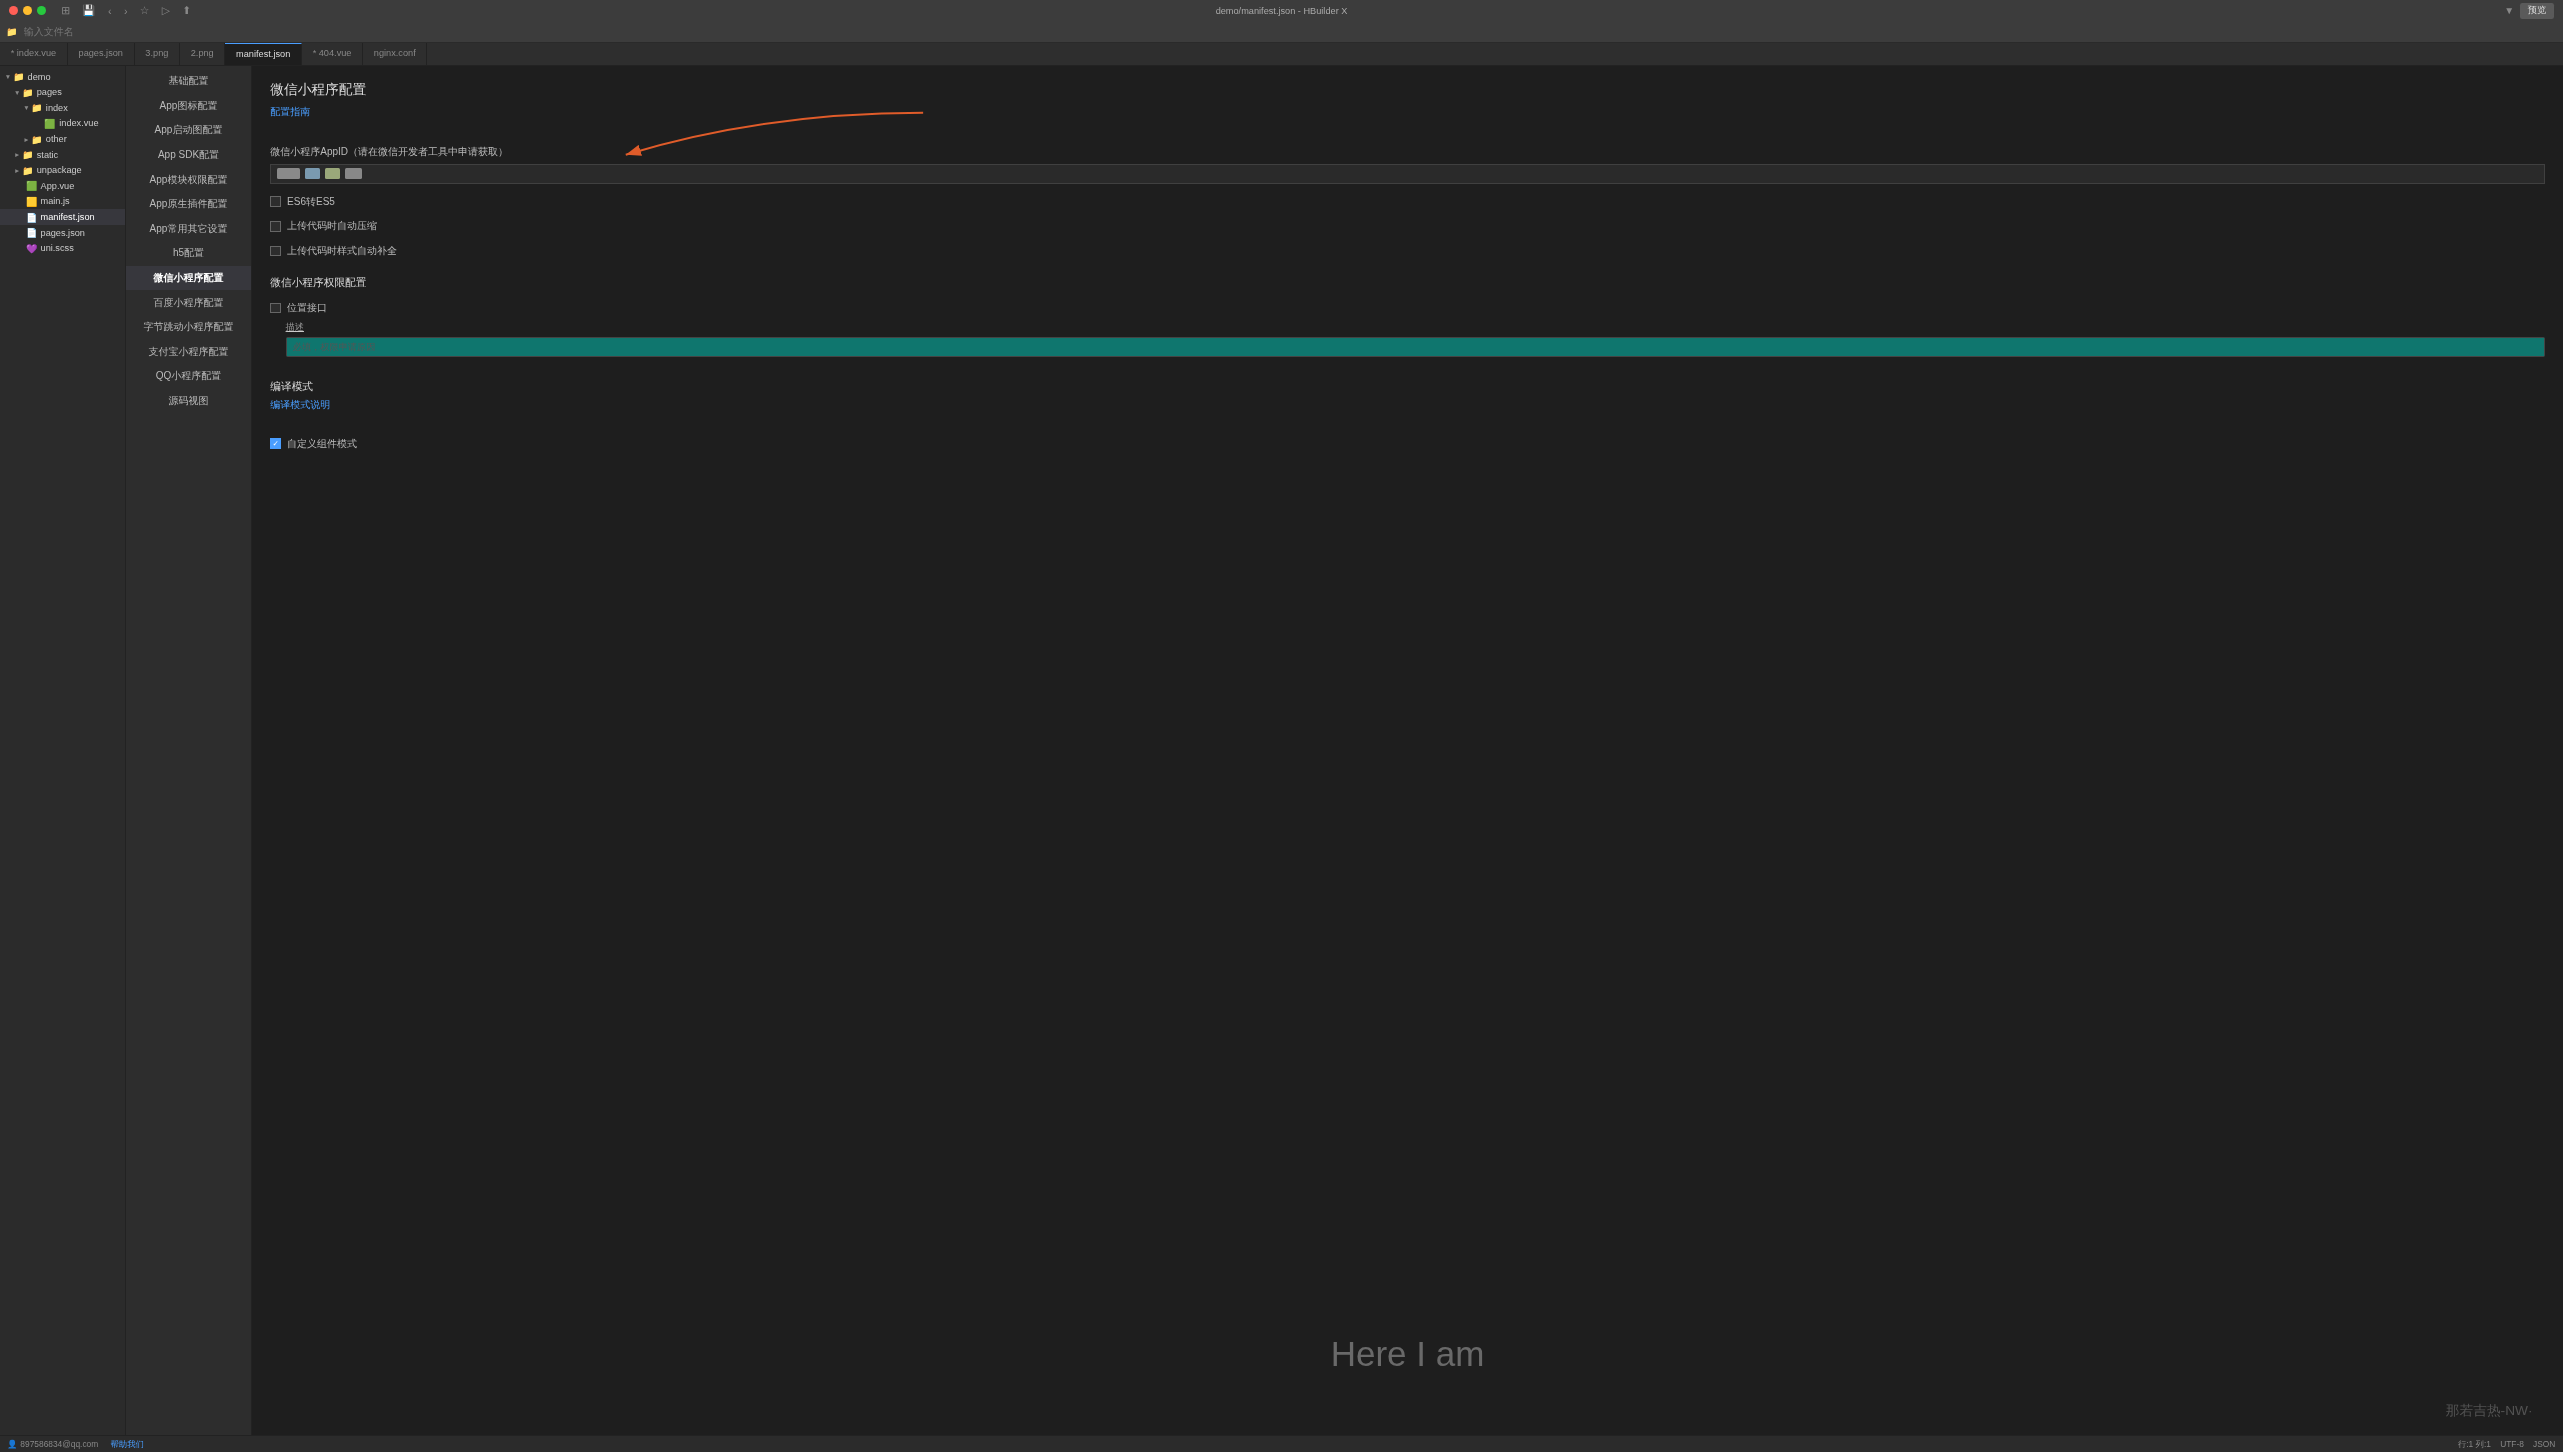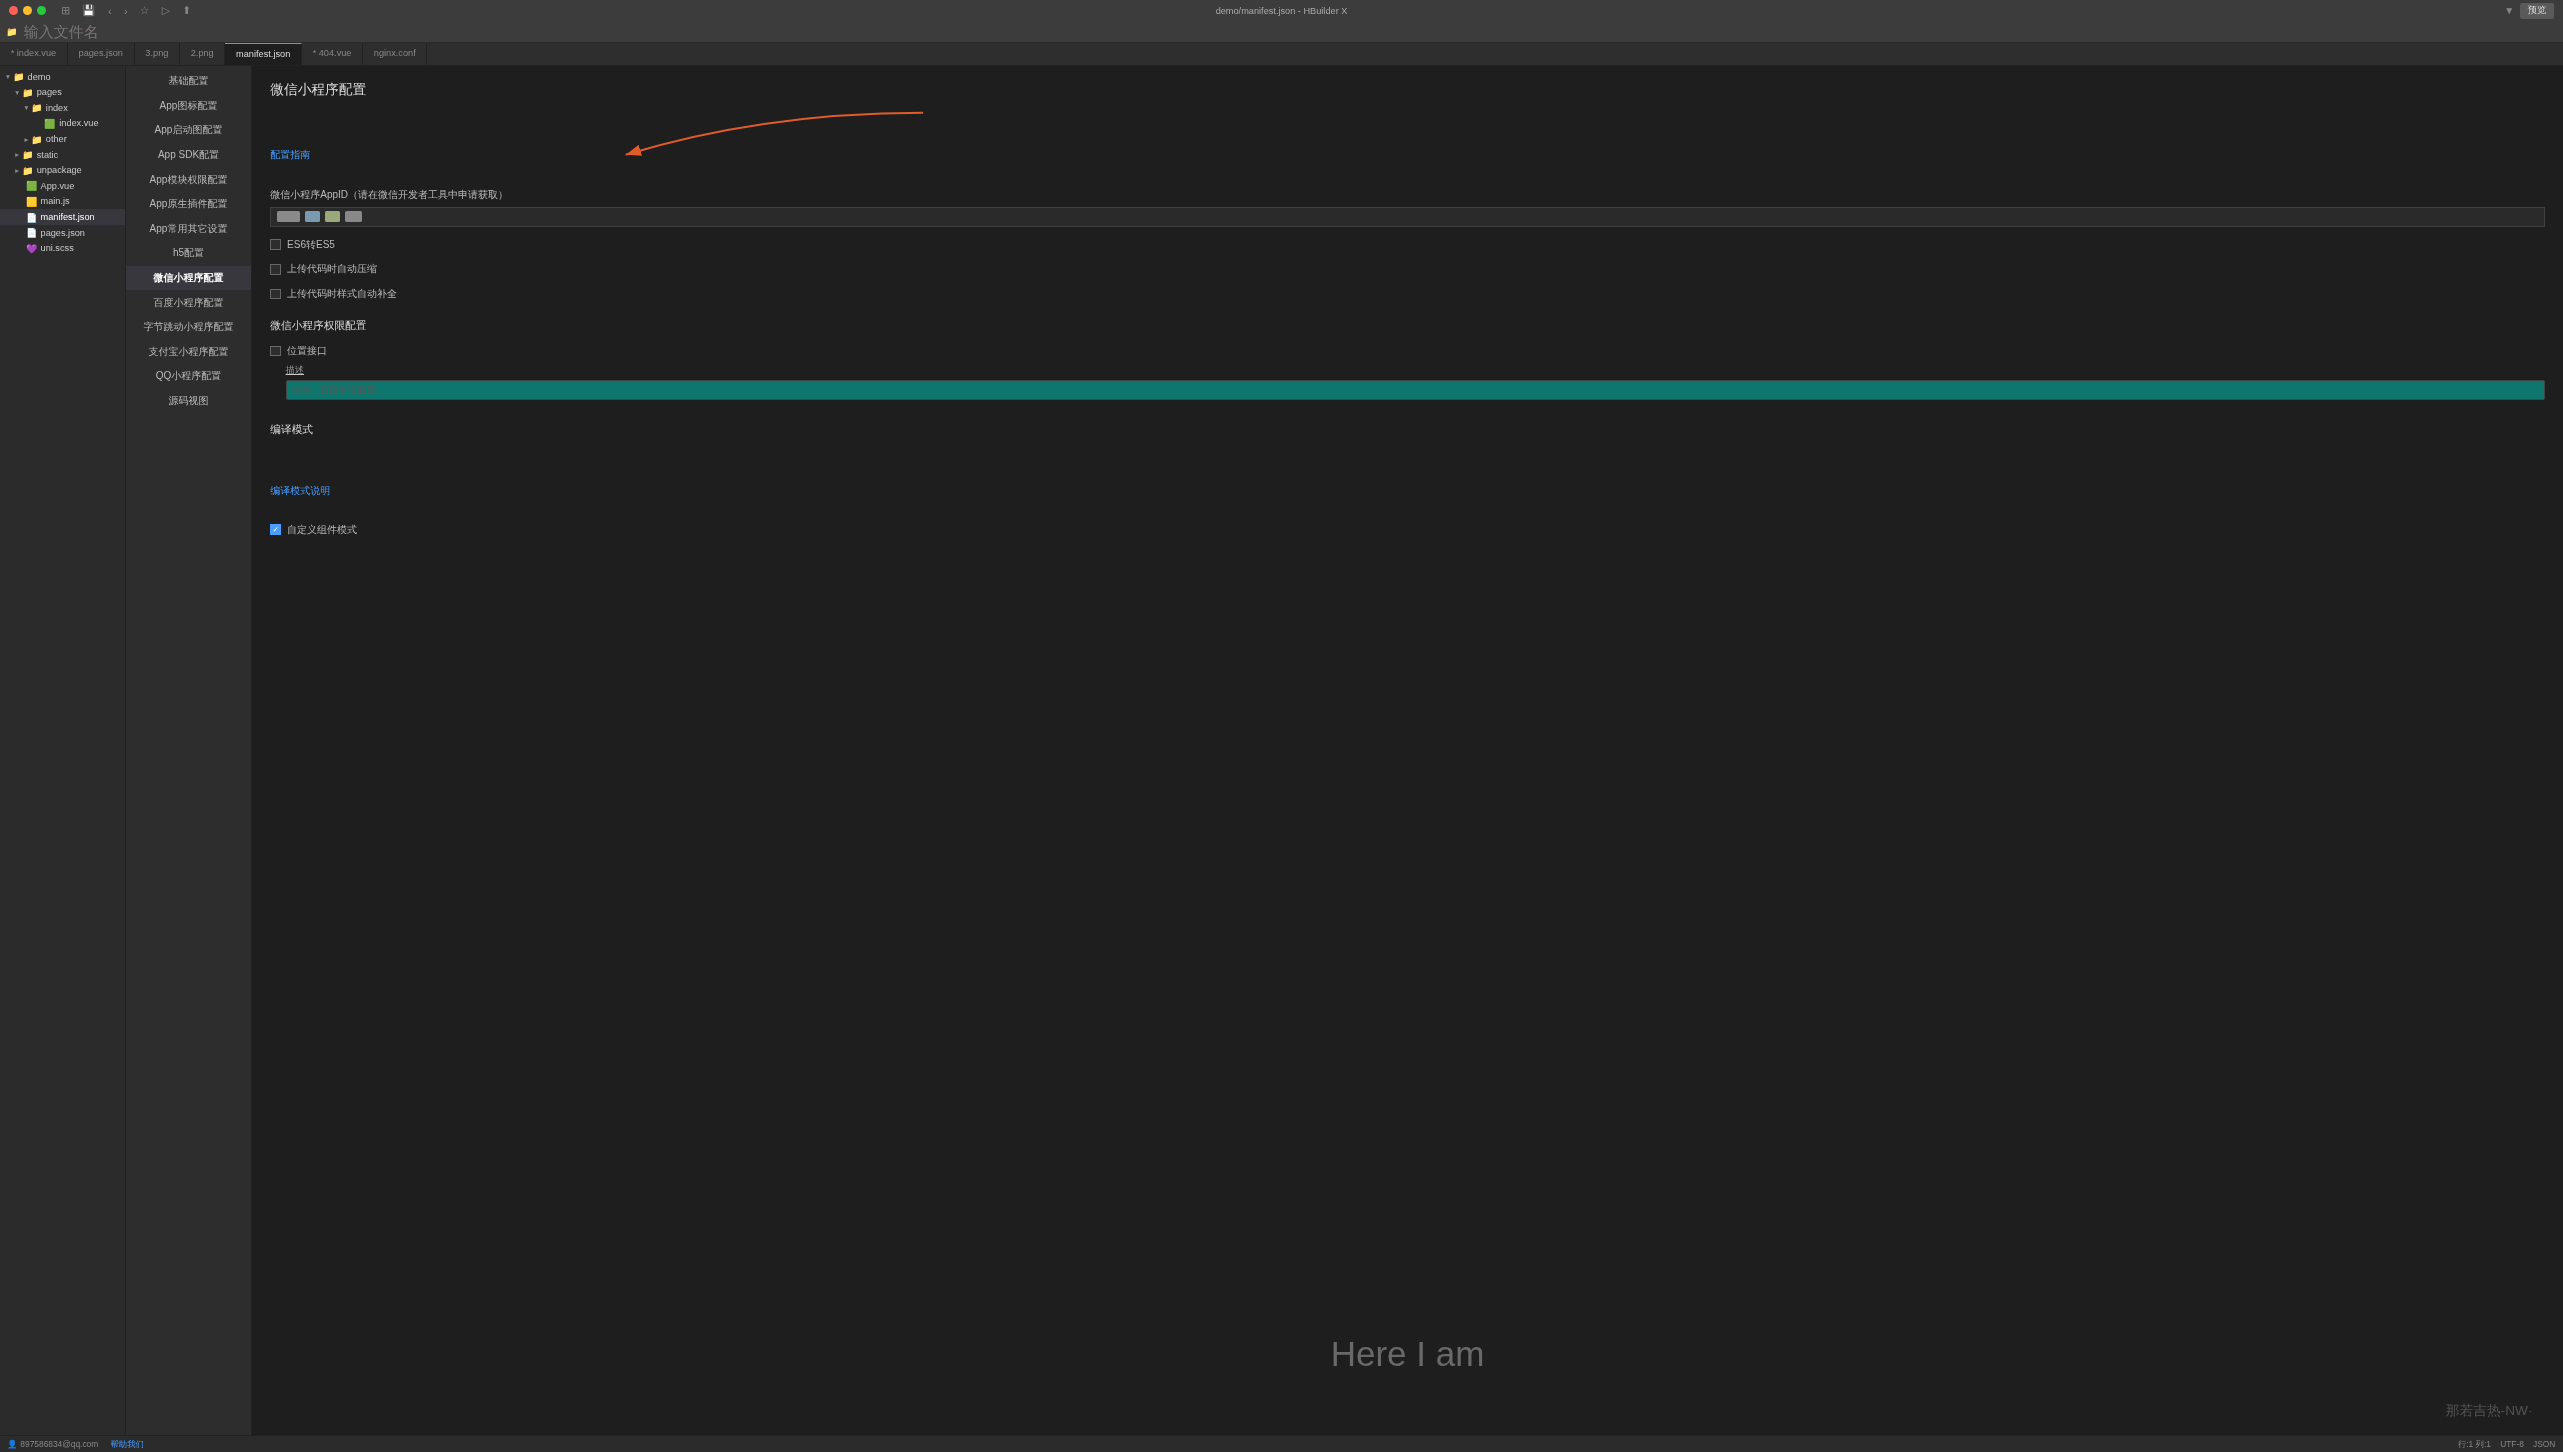--- a/index.html
+++ b/index.html
@@ -83,21 +83,21 @@
       padding: 0 6.1px;
       gap: 6.1px;
       flex-shrink: 0;
       border-bottom: 0.8px solid #2a2a2a;
     }
     .fileinput-icon { color: #888; font-size: 9.2px; }
     .fileinput-input {
       background: transparent;
       border: none;
       color: #aaa;
-      font-size: 15px;
+      font-size: 10px;
       outline: none;
       flex: 1;
     }
 
     
     #tabs {
       height: 23px;
       background: #2e2e2e;
       display: flex;
       align-items: flex-end;
@@ -189,21 +189,20 @@
       color: #ddd;
       margin-bottom: 6.1px;
       font-weight: normal;
     }
     .section-link {
       color: #4a9eff;
       text-decoration: none;
       font-size: 10px;
       margin-bottom: 13.7px;
       display: inline-block;
-      margin-top: 43px;
     }
 
     .field-label {
       color: #bbb;
       font-size: 10px;
       margin-bottom: 4.6px;
       margin-top: 12.2px;
     }
 
     .checkbox-row {

